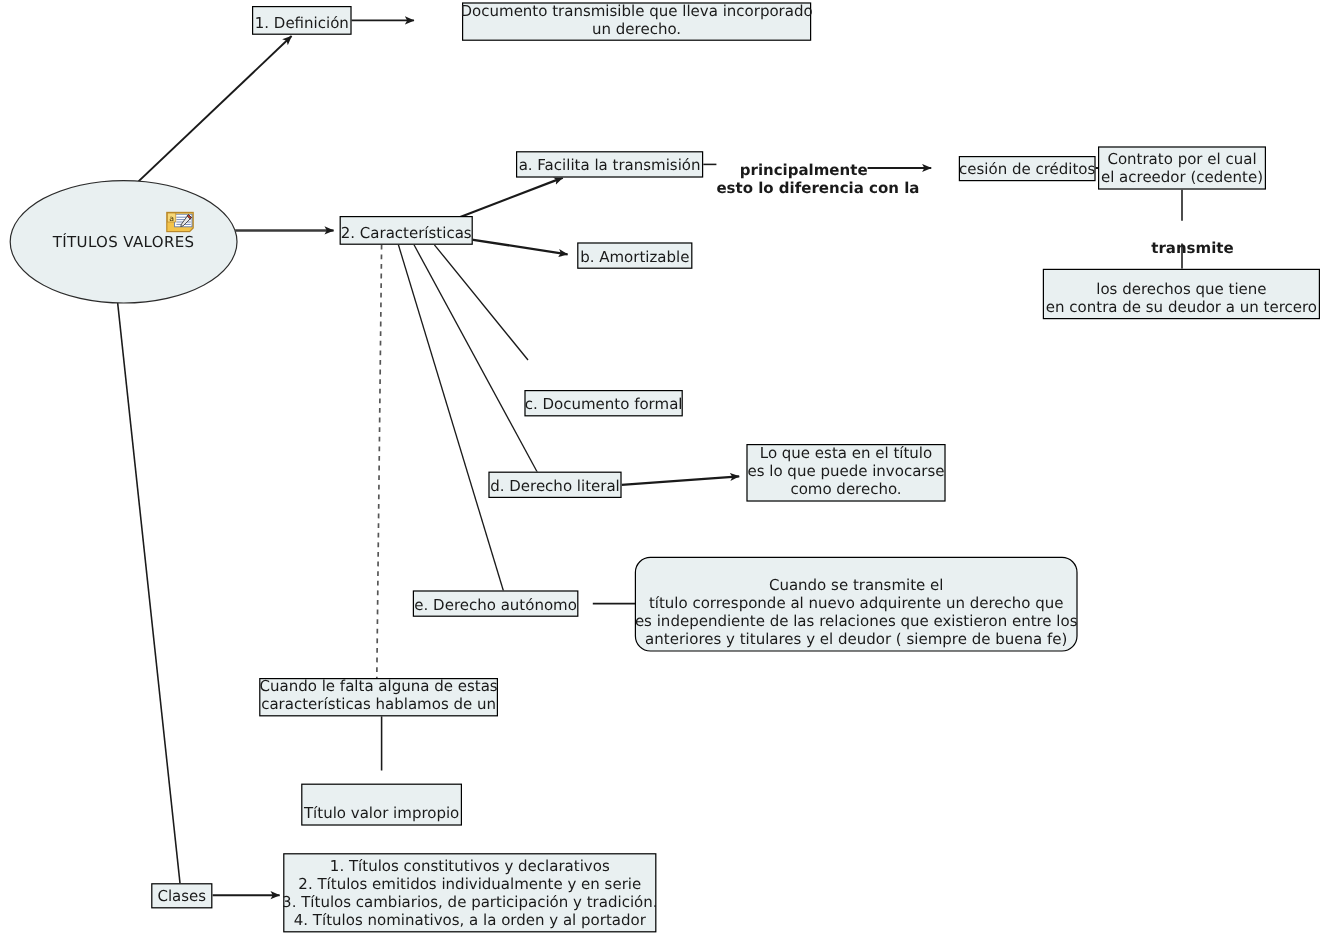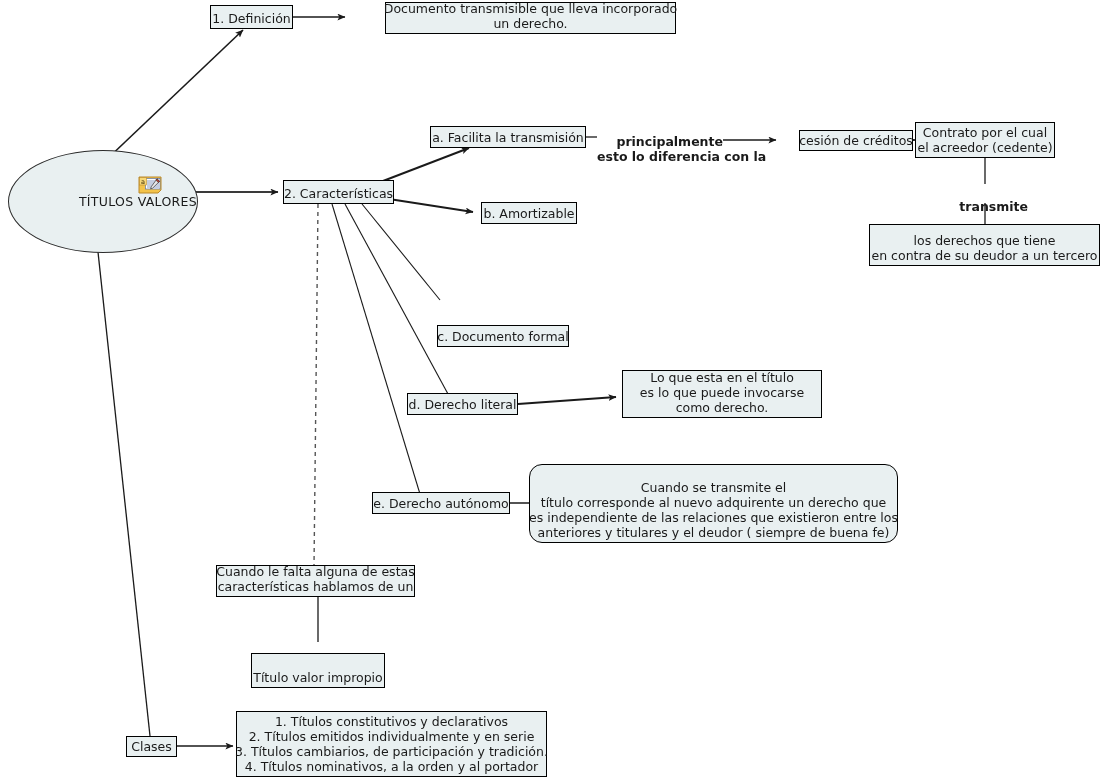--- a/index.html
+++ b/index.html
@@ -43,21 +43,21 @@
     border-radius: 13px;
   }
   .oval {
     position: absolute;
     box-sizing: border-box;
     background: #e9f0f1;
     border: 1px solid #2b2b2b;
     border-radius: 50%;
     display: flex;
     align-items: center;
-    justify-content: flex-end;
+    justify-content: center;
     font-size: 12.5px;
     color: #1a1a1a;
     letter-spacing: 0.3px;
   }
   .linklabel {
     position: absolute;
     font-size: 12.5px;
     line-height: 15px;
     color: #1a1a1a;
     text-align: center;
@@ -164,21 +164,21 @@
   </div>
 
   <div class="node" style="left:437px; top:301px; width:132px; height:22px;margin-top:24px;">
     <span>c. Documento formal</span>
   </div>
 
   <div class="node" style="left:407px; top:393px; width:111px; height:22px;">
     <span>d. Derecho literal</span>
   </div>
 
-  <div class="node" style="left:372px; top:492px; width:138px; height:22px;">
+  <div class="node" style="left:344px; top:492px; width:138px; height:22px;">
     <span>e. Derecho autónomo</span>
   </div>
 
   <div class="linklabel" style="left:597px; top:119px; width:128px;">
     <span>principalmente
 esto lo diferencia con la</span>
   </div>
 
   <div class="node" style="left:779px; top:130px; width:114px; height:21px;margin-left:20px;">
     <span>cesión de créditos</span>
@@ -191,21 +191,21 @@
 
   <div class="linklabel" style="left:935px; top:184px; width:100px;">
     <span>transmite</span>
   </div>
 
   <div class="node" style="left:869px; top:224px; width:231px; height:42px;">
     <span>los derechos que tiene
 en contra de su deudor a un tercero</span>
   </div>
 
-  <div class="node" style="left:622px; top:370px; width:200px; height:48px;">
+  <div class="node" style="left:622px; top:370px; width:166px; height:48px;">
     <span>Lo que esta en el título
 es lo que puede invocarse
 como derecho.</span>
   </div>
 
   <div class="node rounded" style="left:529px; top:464px; width:369px; height:79px;">
     <span>Cuando se transmite el
 título corresponde al nuevo adquirente un derecho que
 es independiente de las relaciones que existieron entre los
 anteriores y titulares y el deudor ( siempre de buena fe)</span>

